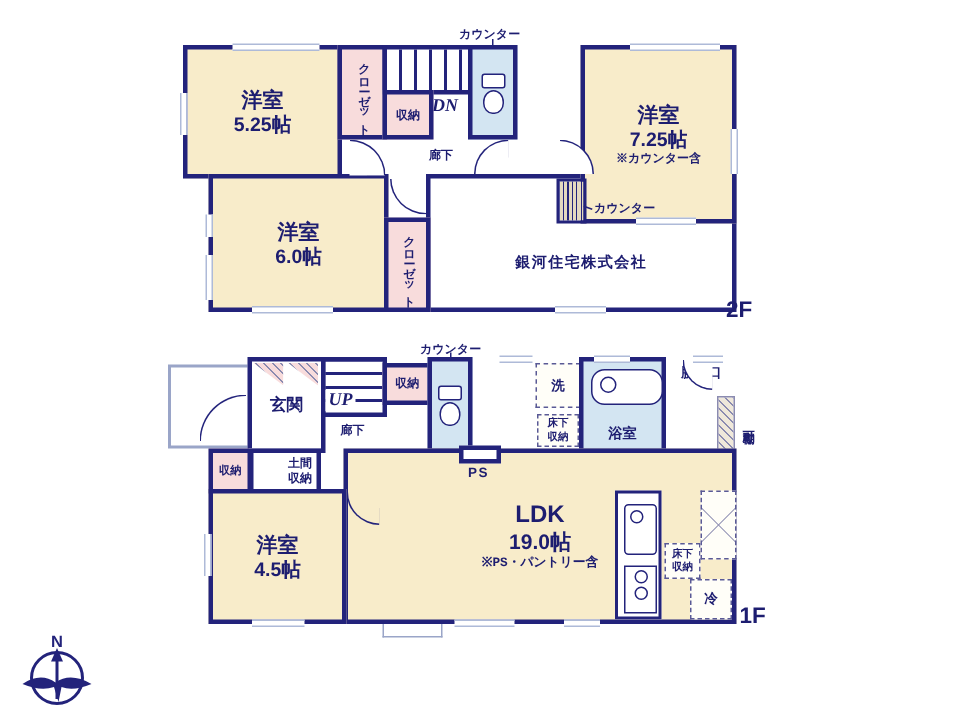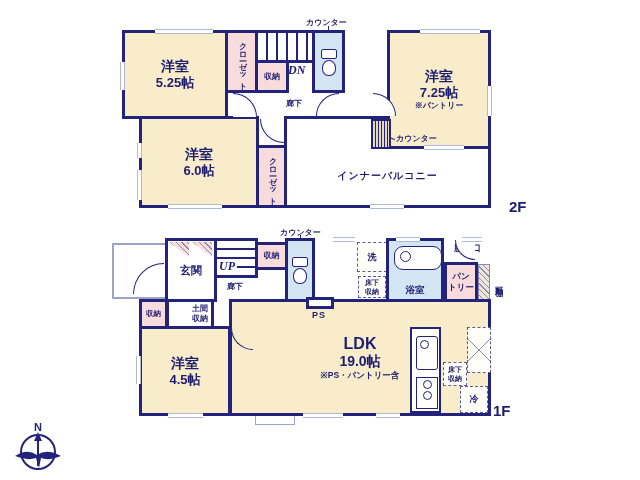--- a/index.html
+++ b/index.html
@@ -32,21 +32,21 @@
     linear-gradient(45deg,transparent calc(50% - 0.7px),#8b8bb0 50%,transparent calc(50% + 0.7px)),
     linear-gradient(-45deg,transparent calc(50% - 0.7px),#8b8bb0 50%,transparent calc(50% + 0.7px)),#fffef8;}
   .wm{position:absolute;color:var(--wm);font-weight:bold;font-size:21px;letter-spacing:2px;}
 </style>
 </head>
 <body>
 
 <div id="canvas">
 
   <div class="room white" style="left:284px;top:116px;width:207px;height:92px;border-width:3px;">
-    <div class="lbl" style="position:static;font-size:10px;letter-spacing:1px;margin-top:28px;">インナーバルコニー</div>
+    <div class="lbl" style="position:static;font-size:10px;letter-spacing:1px;margin-top:28px;">銀河住宅株式会社</div>
   </div>
 
   <div class="room cream" style="left:122px;top:30px;width:106px;height:89px;">
     <div class="rname">洋室</div>
     <div class="rsize">5.25帖</div>
   </div>
 
   <div class="room pink" style="left:225px;top:30px;width:33px;height:63px;">
     <div class="vlbl" style="font-size:8px;font-weight:bold;color:var(--txt);">クローゼット</div>
   </div>
@@ -64,39 +64,39 @@
       <div style="width:12px;height:14px;border:1.5px solid var(--wall);border-radius:50% 50% 45% 45%;background:#fff;margin:1px auto 0;"></div>
     </div>
   </div>
   <div class="lbl" style="left:306px;top:18px;font-size:8px;">カウンター</div>
   <div class="leader" style="left:328px;top:26px;width:1px;height:6px;"></div>
 
 
   <div class="room cream" style="left:387px;top:30px;width:104px;height:119px;">
     <div class="rname">洋室</div>
     <div class="rsize">7.25帖</div>
-    <div class="rnote">※パントリー</div>
+    <div class="rnote">※カウンター含</div>
   </div>
 
   <div class="lbl" style="left:286px;top:99px;font-size:8px;">廊下</div>
 
   <div class="room cream" style="left:139px;top:116px;width:120px;height:92px;">
     <div class="rname">洋室</div>
     <div class="rsize">6.0帖</div>
   </div>
 
   <div class="room pink" style="left:256px;top:145px;width:31px;height:63px;">
     <div class="vlbl" style="font-size:8px;font-weight:bold;color:var(--txt);">クローゼット</div>
   </div>
 
   <div class="room hatchV" style="left:371px;top:119px;width:20px;height:30px;border-width:2px;"></div>
   <div class="leader" style="left:389px;top:138px;width:6px;height:1px;transform:rotate(20deg);"></div>
   <div class="lbl" style="left:396px;top:134px;font-size:8px;">カウンター</div>
 
-  <div class="lbl floorTag" style="left:509px;top:198px;">2F</div>
+  <div class="lbl floorTag" style="left:484px;top:198px;">2F</div>
 
   <div class="win" style="left:155px;top:29px;width:58px;height:5px;"></div>
   <div class="win" style="left:420px;top:29px;width:60px;height:5px;"></div>
   <div class="winV" style="left:120px;top:62px;width:5px;height:28px;"></div>
   <div class="winV" style="left:487px;top:86px;width:5px;height:30px;"></div>
   <div class="winV" style="left:137px;top:143px;width:5px;height:15px;"></div>
   <div class="winV" style="left:137px;top:170px;width:5px;height:30px;"></div>
   <div class="win" style="left:168px;top:204px;width:54px;height:5px;"></div>
   <div class="win" style="left:424px;top:145px;width:40px;height:5px;"></div>
   <div class="win" style="left:370px;top:204px;width:34px;height:5px;"></div>
@@ -143,37 +143,34 @@
   <div class="room blue" style="left:386px;top:238px;width:58px;height:64px;">
     <div style="position:absolute;left:5px;top:5px;width:46px;height:22px;border:1.5px solid var(--wall);border-radius:9px;background:#fff;">
       <div style="width:9px;height:9px;border:1.2px solid var(--wall);border-radius:50%;margin:4px 0 0 5px;"></div>
     </div>
     <div class="lbl" style="position:static;font-size:9.5px;margin-top:40px;">浴室</div>
   </div>
 
   <div class="lbl" style="left:454px;top:243px;font-size:9px;">勝手口</div>
   <div class="arc" style="left:455px;top:240px;width:20px;height:20px;border-left:1.5px solid var(--wall);border-bottom:1.5px solid var(--wall);border-radius:0 0 0 100%;"></div>
 
-  <div class="room pink" style="left:444px;top:262px;width:34px;height:40px;">
-    <div class="rnote ctr" style="font-size:8.5px;width:26px;">パントリー</div>
-  </div>
   <div class="hatchD" style="position:absolute;left:478px;top:264px;width:12px;height:48px;box-sizing:border-box;border:1px solid #8b8bb0;"></div>
   <div class="lbl vlbl" style="left:494px;top:280px;font-size:8px;">可動棚</div>
 
   <div class="room pink" style="left:139px;top:299px;width:29px;height:30px;">
     <div class="lbl" style="position:static;font-size:7.5px;">収納</div>
   </div>
   <div class="room white" style="left:166px;top:299px;width:48px;height:30px;align-items:flex-end;">
     <div class="rnote ctr" style="font-size:8px;width:22px;">土間収納</div>
   </div>
 
   <div class="room cream" style="left:229px;top:299px;width:262px;height:117px;">
     <div class="rname" style="font-size:16px;">LDK</div>
     <div class="rsize" style="font-size:14px;">19.0帖</div>
-    <div class="rnote" style="font-size:8.5px;">※PS・パントリー含</div>
+    <div class="rnote" style="font-size:8.5px;font-family:Liberation Mono, monospace;">※PS・パントリー含</div>
   </div>
 
   <div class="lbl" style="left:188px;top:331px;font-size:8px;">可動棚</div>
 
   <div class="room cream" style="left:139px;top:326px;width:92px;height:90px;">
     <div class="rname">洋室</div>
     <div class="rsize">4.5帖</div>
   </div>
 
   <div style="position:absolute;left:306px;top:297px;width:28px;height:12px;box-sizing:border-box;border:3px solid var(--wall);background:#fff;"></div>

